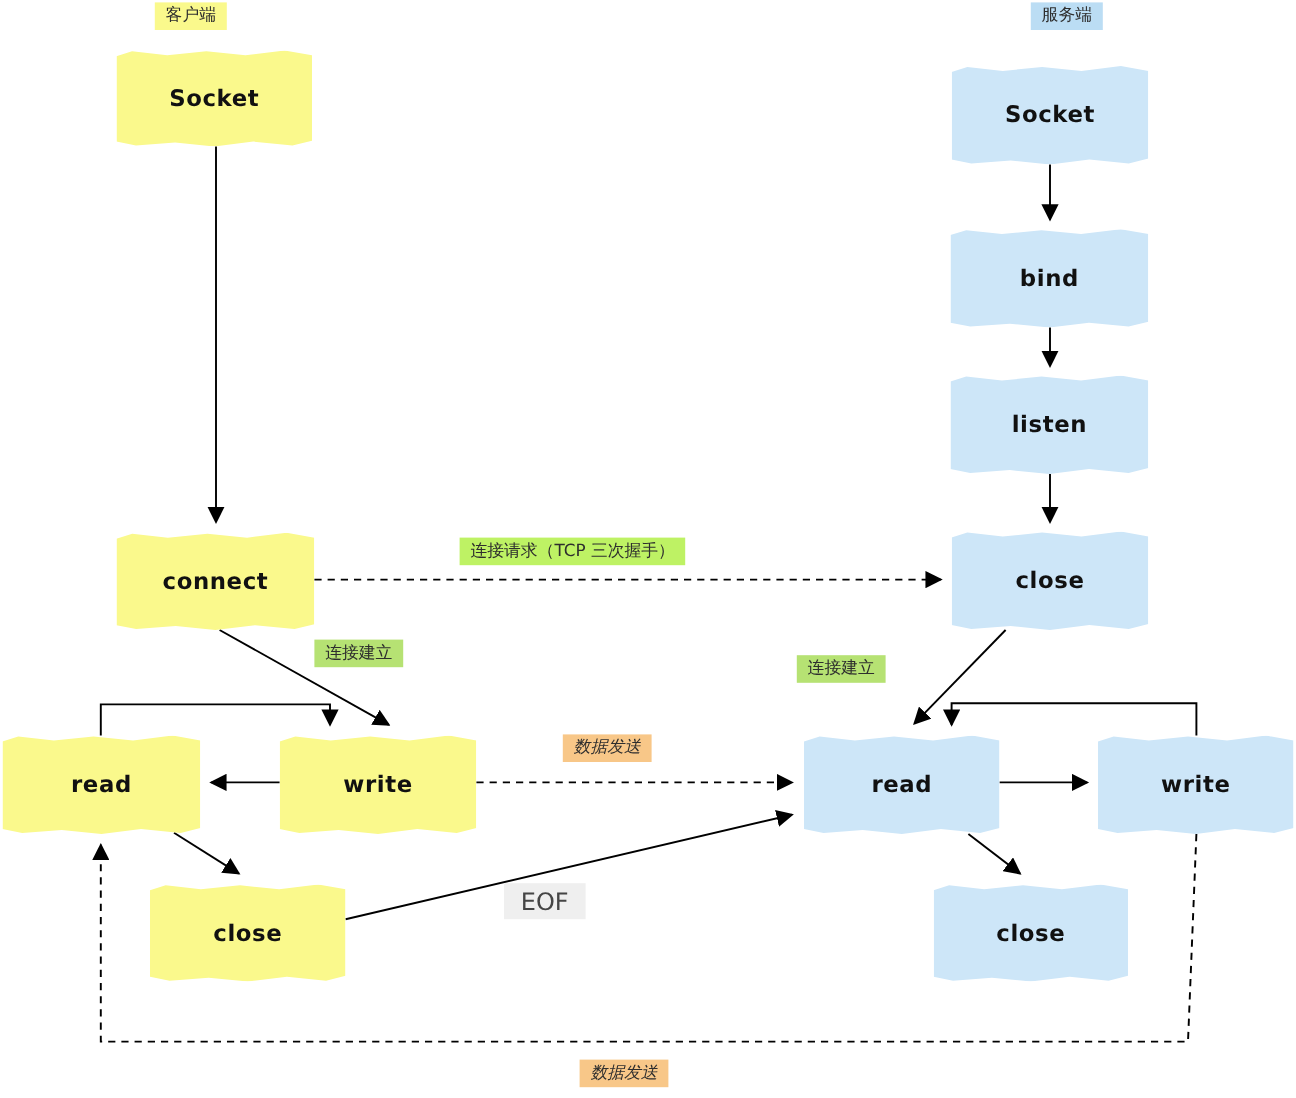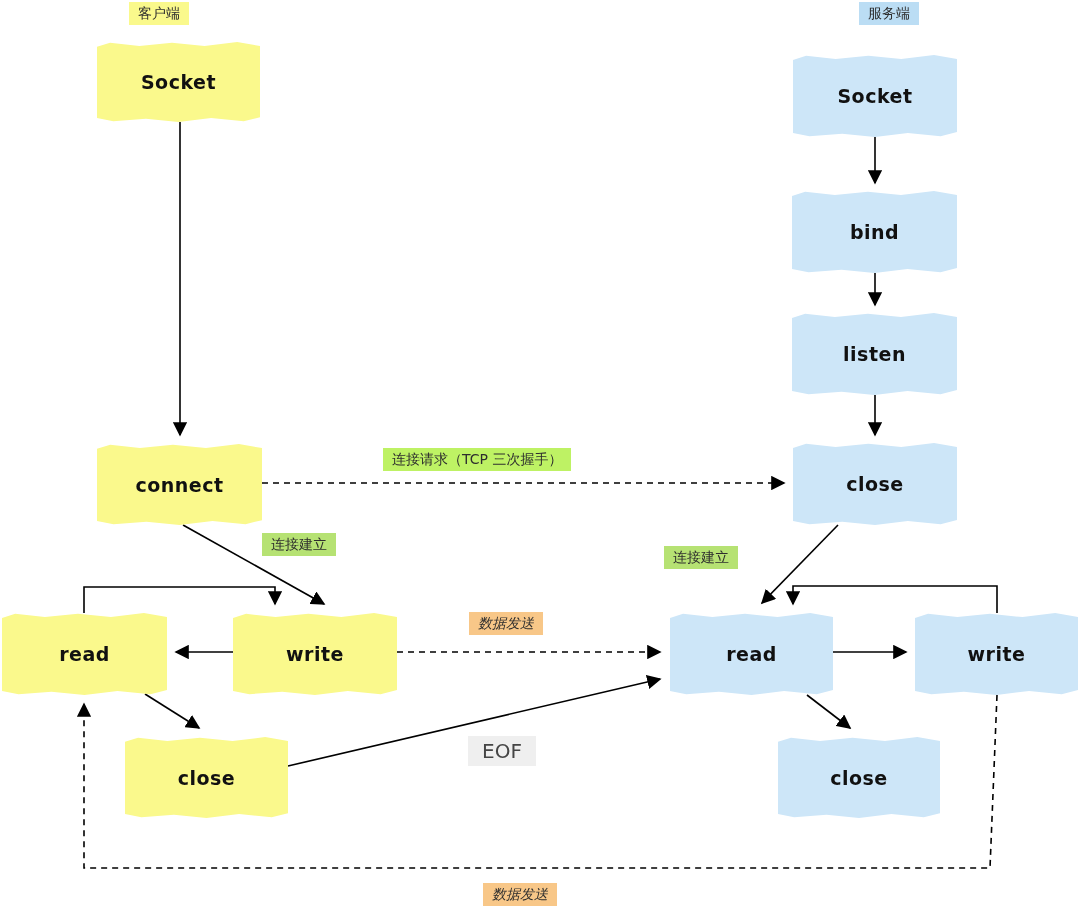--- a/index.html
+++ b/index.html
@@ -87,16 +87,16 @@
   <div class="node server" style="left:792px;top:313px;width:165px;height:82px;">listen</div>
   <div class="node server" style="left:793px;top:443px;width:164px;height:82px;">close</div>
   <div class="node server" style="left:670px;top:613px;width:163px;height:82px;">read</div>
   <div class="node server" style="left:915px;top:613px;width:163px;height:82px;">write</div>
   <div class="node server" style="left:778px;top:737px;width:162px;height:81px;">close</div>
 
   <div class="chip pink" style="left:383px;top:448px;">连接请求（TCP 三次握手）</div>
   <div class="chip green" style="left:262px;top:533px;">连接建立</div>
   <div class="chip green" style="left:664px;top:546px;">连接建立</div>
   <div class="chip orange" style="left:469px;top:612px;">数据发送</div>
-  <div class="chip gray" style="left:420px;top:736px;padding:3px 14px;margin-left:48px;">EOF</div>
+  <div class="chip gray" style="left:420px;top:736px;padding:3px 14px;">EOF</div>
   <div class="chip orange" style="left:483px;top:883px;">数据发送</div>
 
 </div>
 
 </body></html>

